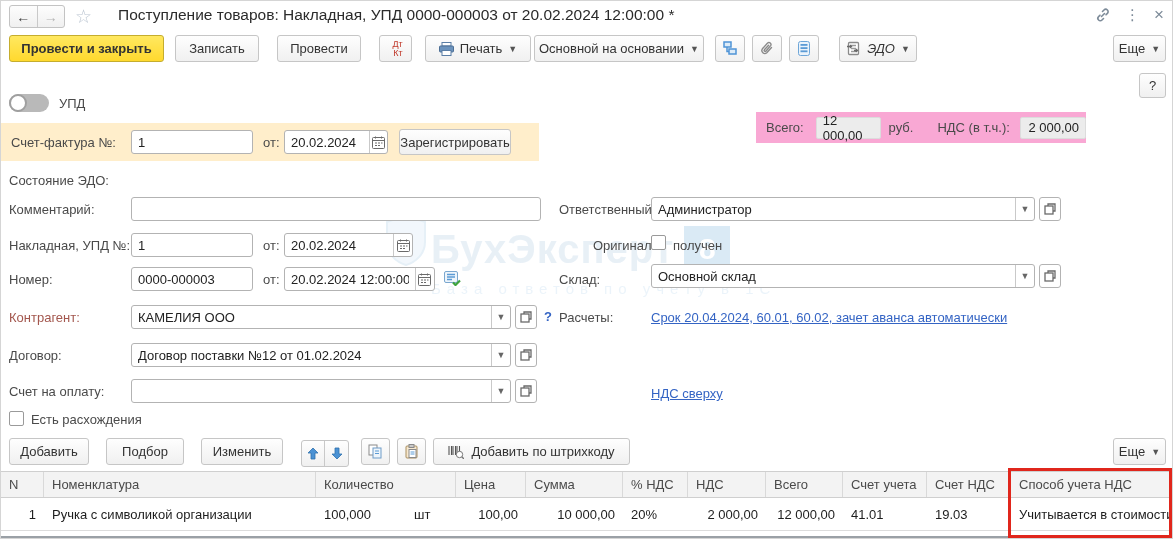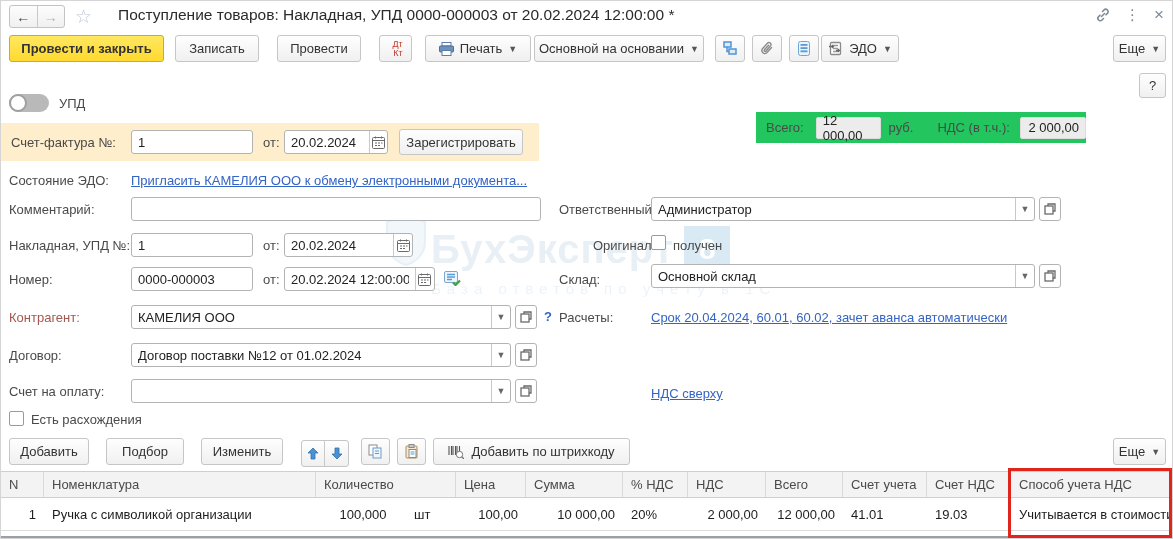--- a/index.html
+++ b/index.html
@@ -29,21 +29,21 @@
   
   .label { position:absolute; color:#4a4a4a; white-space:nowrap; }
   .label.req { color:#a3574e; }
   .field { position:absolute; height:24px; border:1px solid #b3b3b3; border-radius:3px; background:#fff; display:flex; align-items:center; z-index:2; }
   .field input { border:none; outline:none; background:transparent; width:100%; height:100%; padding:0 6px; font-family:inherit; font-size:13px; color:#222; }
   .field .combo-arrow { width:20px; align-self:stretch; border-left:1px solid #c9c9c9; display:flex; align-items:center; justify-content:center; color:#666; font-size:9px; cursor:pointer; }
   .sidebtn { position:absolute; width:22px; height:24px; border:1px solid #b3b3b3; border-radius:3px; background:#fff; display:flex; align-items:center; justify-content:center; cursor:pointer; z-index:2; }
   .calbtn { width:22px; align-self:stretch; border-left:1px solid #c9c9c9; display:flex; align-items:center; justify-content:center; cursor:pointer; }
   .link { position:absolute; color:#3464c4; text-decoration:underline; cursor:pointer; white-space:nowrap; z-index:2; }
   .band-yellow { position:absolute; left:0; top:122px; width:538px; height:38px; background:#ffeecb; }
-  .band-gray { position:absolute; left:755px; top:111px; width:330px; height:31px; background:#22c55e; display:flex; align-items:center; }
+  .band-gray { position:absolute; left:755px; top:111px; width:330px; height:31px; background:#f9a8d4; display:flex; align-items:center; }
   .sunken { height:22px; background:#ececec; border:1px solid #dcdcdc; border-radius:2px; display:flex; align-items:center; justify-content:flex-end; padding:0 6px; color:#222; }
   .checkbox { position:absolute; width:15px; height:15px; border:1px solid #9a9a9a; border-radius:2px; background:#fff; cursor:pointer; z-index:2; }
   .toggle { position:absolute; left:8px; top:93px; width:40px; height:18px; cursor:pointer; z-index:2; }
   .toggle .track { position:absolute; left:0; top:0; width:40px; height:18px; border-radius:9px; background:#b9b9b9; }
   .toggle .knob { position:absolute; left:0; top:0; width:18px; height:18px; border-radius:50%; background:#fff; border:2px solid #9f9f9f; }
 
   
   .tbar-btn { top:437px; }
 
   
@@ -148,21 +148,21 @@
     <button class="btn iconbtn" style="left:788px; width:30px;">
       <span style="display:flex;">
         <svg width="12" height="15" viewBox="0 0 12 15">
             <rect x="0.5" y="0.5" width="11" height="14" rx="2" fill="#eaf3fb" stroke="#6ea6d8"></rect>
             <rect x="2.5" y="3" width="7" height="1.8" fill="#5b9bd5"></rect>
             <rect x="2.5" y="6.2" width="7" height="1.8" fill="#5b9bd5"></rect>
             <rect x="2.5" y="9.4" width="7" height="1.8" fill="#5b9bd5"></rect>
           </svg>
       </span>
     </button>
-    <button class="btn" style="left:820px; width:78px;">
+    <button class="btn" style="left:838px; width:78px;font-style:italic;">
       <span style="margin-right:6px; display:flex;">
         <svg width="15" height="15" viewBox="0 0 15 15" fill="none" stroke="#8a8a8a" stroke-width="1.3">
             <rect x="2.5" y="1.5" width="10" height="12" rx="1" fill="#fff"></rect>
             <path d="M5 4.5 h5 M5 7.5 h5 M5 10.5 h5" stroke="#9a9a9a"></path>
             <path d="M1 5.5 h4 M12 9.5 h-4" stroke="#6a6a6a"></path>
             <path d="M4 4 l1.5 1.5 L4 7 M11 8 l-1.5 1.5 L11 11" stroke="#6a6a6a"></path>
           </svg>
       </span>
       <span>ЭДО</span>
         <span class="caret">▼</span>
@@ -190,32 +190,31 @@
   <div class="field" style="left:283px; top:129px; width:104px;">
     <input value="20.02.2024" style="">
     <span class="calbtn">
       <svg width="13" height="13" viewBox="0 0 13 13" fill="none" stroke="#6a6a6a">
           <rect x="0.5" y="1.5" width="12" height="11" rx="1"></rect>
           <path d="M0.5 4.5 h12 M3.5 0.5 v2 M9.5 0.5 v2"></path>
           <path d="M3 7 h2 M6 7 h2 M9 7 h1.5 M3 9.5 h2 M6 9.5 h2" stroke-width="1.2"></path>
         </svg>
     </span>
   </div>
-  <button class="btn" style="position:absolute; top:128px; left:398px; width:124px; height:26px;">Зарегистрировать</button>
+  <button class="btn" style="position:absolute; top:128px; left:398px; width:112px; height:26px;">Зарегистрировать</button>
 
   <div class="band-gray">
     <span class="label" style="position:static; margin-left:10px;">Всего:</span>
     <span class="sunken" style="margin-left:12px; width:100px;">12 000,00</span>
     <span class="label" style="position:static; margin-left:8px;">руб.</span>
     <span class="label" style="position:static; margin-left:24px;">НДС (в т.ч.):</span>
     <span class="sunken" style="margin-left:10px; width:102px;">2 000,00</span>
   </div>
 
   <div class="label" style="left:8px; top:172px;">Состояние ЭДО:</div>
-  <div class="link" style="left:130px; top:172px;">Пригласить КАМЕЛИЯ ООО к обмену электронными документа...</div>
 
   <div class="label" style="left:8px; top:201px;">Комментарий:</div>
   <div class="field" style="left:130px; top:196px; width:410px;">
     <input value="" style="">
   </div>
   <div class="label" style="left:558px; top:201px;">Ответственный:</div>
   <div class="field" style="left:650px; top:196px; width:384px;">
     <input value="Администратор" style="">
     <span class="combo-arrow">▼</span>
   </div>
@@ -382,21 +381,21 @@
       <div class="cell" style="width:78px;">НДС</div>
       <div class="cell" style="width:77px;">Всего</div>
       <div class="cell" style="width:84px;">Счет учета</div>
       <div class="cell" style="width:84px;">Счет НДС</div>
       <div class="cell" style="width:163px; border-right:none;">Способ учета НДС</div>
     </div>
     <div class="row">
       <div class="cell r" style="width:43px;">1</div>
       <div class="cell" style="width:272px;">Ручка с символикой организации</div>
       <div class="cell" style="width:140px;">
-        <span style="display:inline-block; width:78px; text-align:center;">100,000</span>
+        <span style="display:inline-block; width:78px; text-align:left;">100,000</span>
         <span style="margin-left:12px;">шт</span>
       </div>
       <div class="cell r" style="width:70px;">100,00</div>
       <div class="cell r" style="width:97px;">10 000,00</div>
       <div class="cell" style="width:65px;">20%</div>
       <div class="cell r" style="width:78px;">2 000,00</div>
       <div class="cell r" style="width:77px;">12 000,00</div>
       <div class="cell" style="width:84px;">41.01</div>
       <div class="cell" style="width:84px;">19.03</div>
       <div class="cell" style="width:163px;">Учитывается в стоимости</div>

